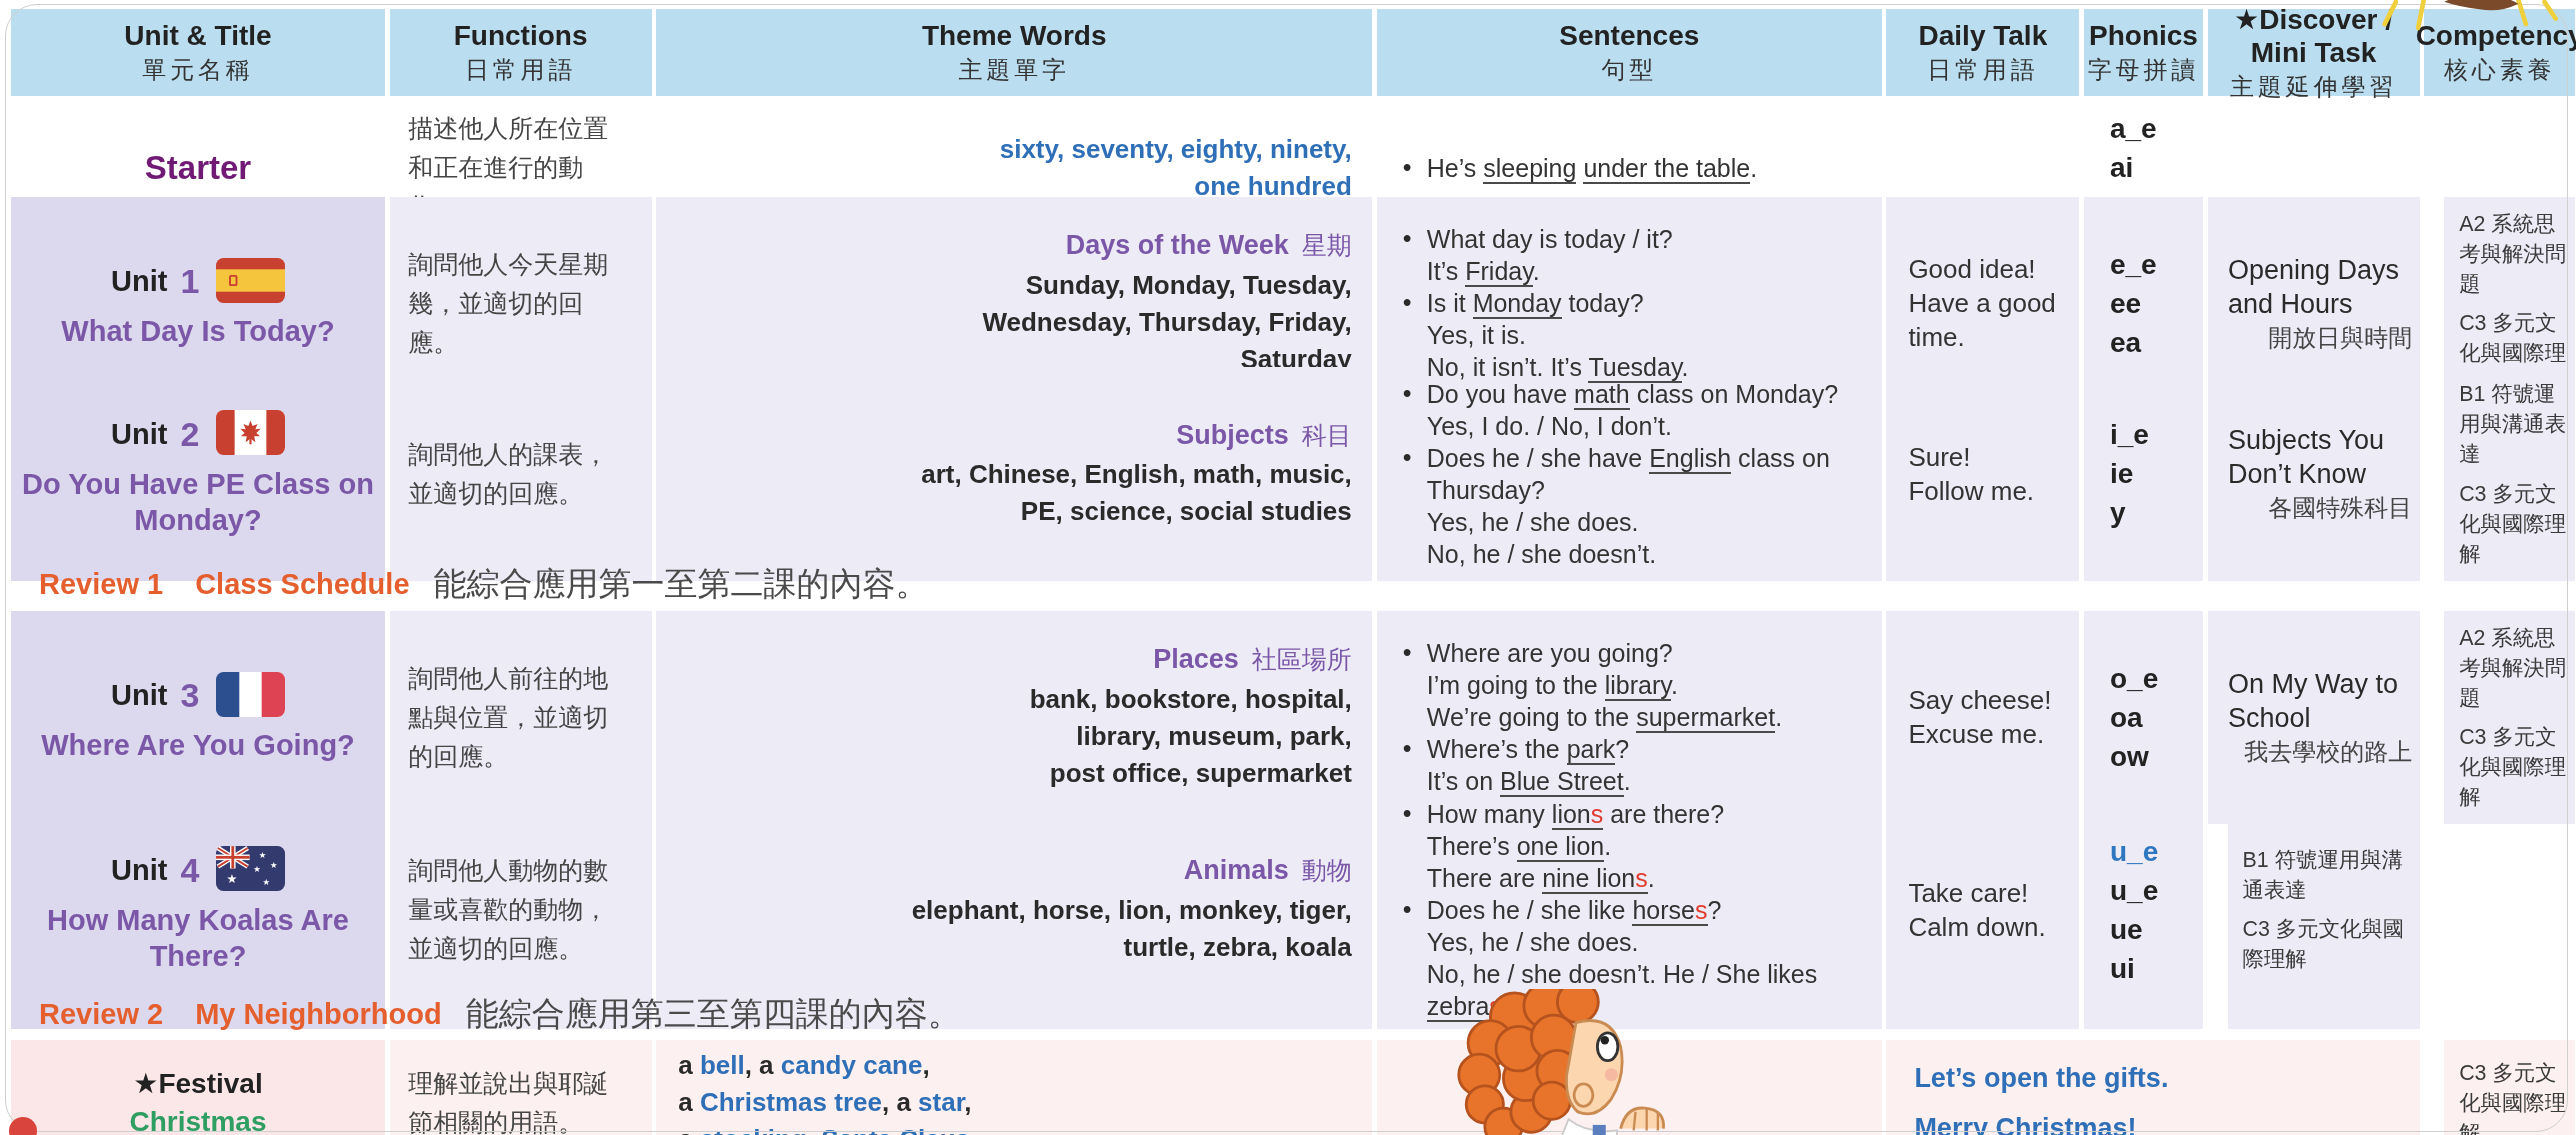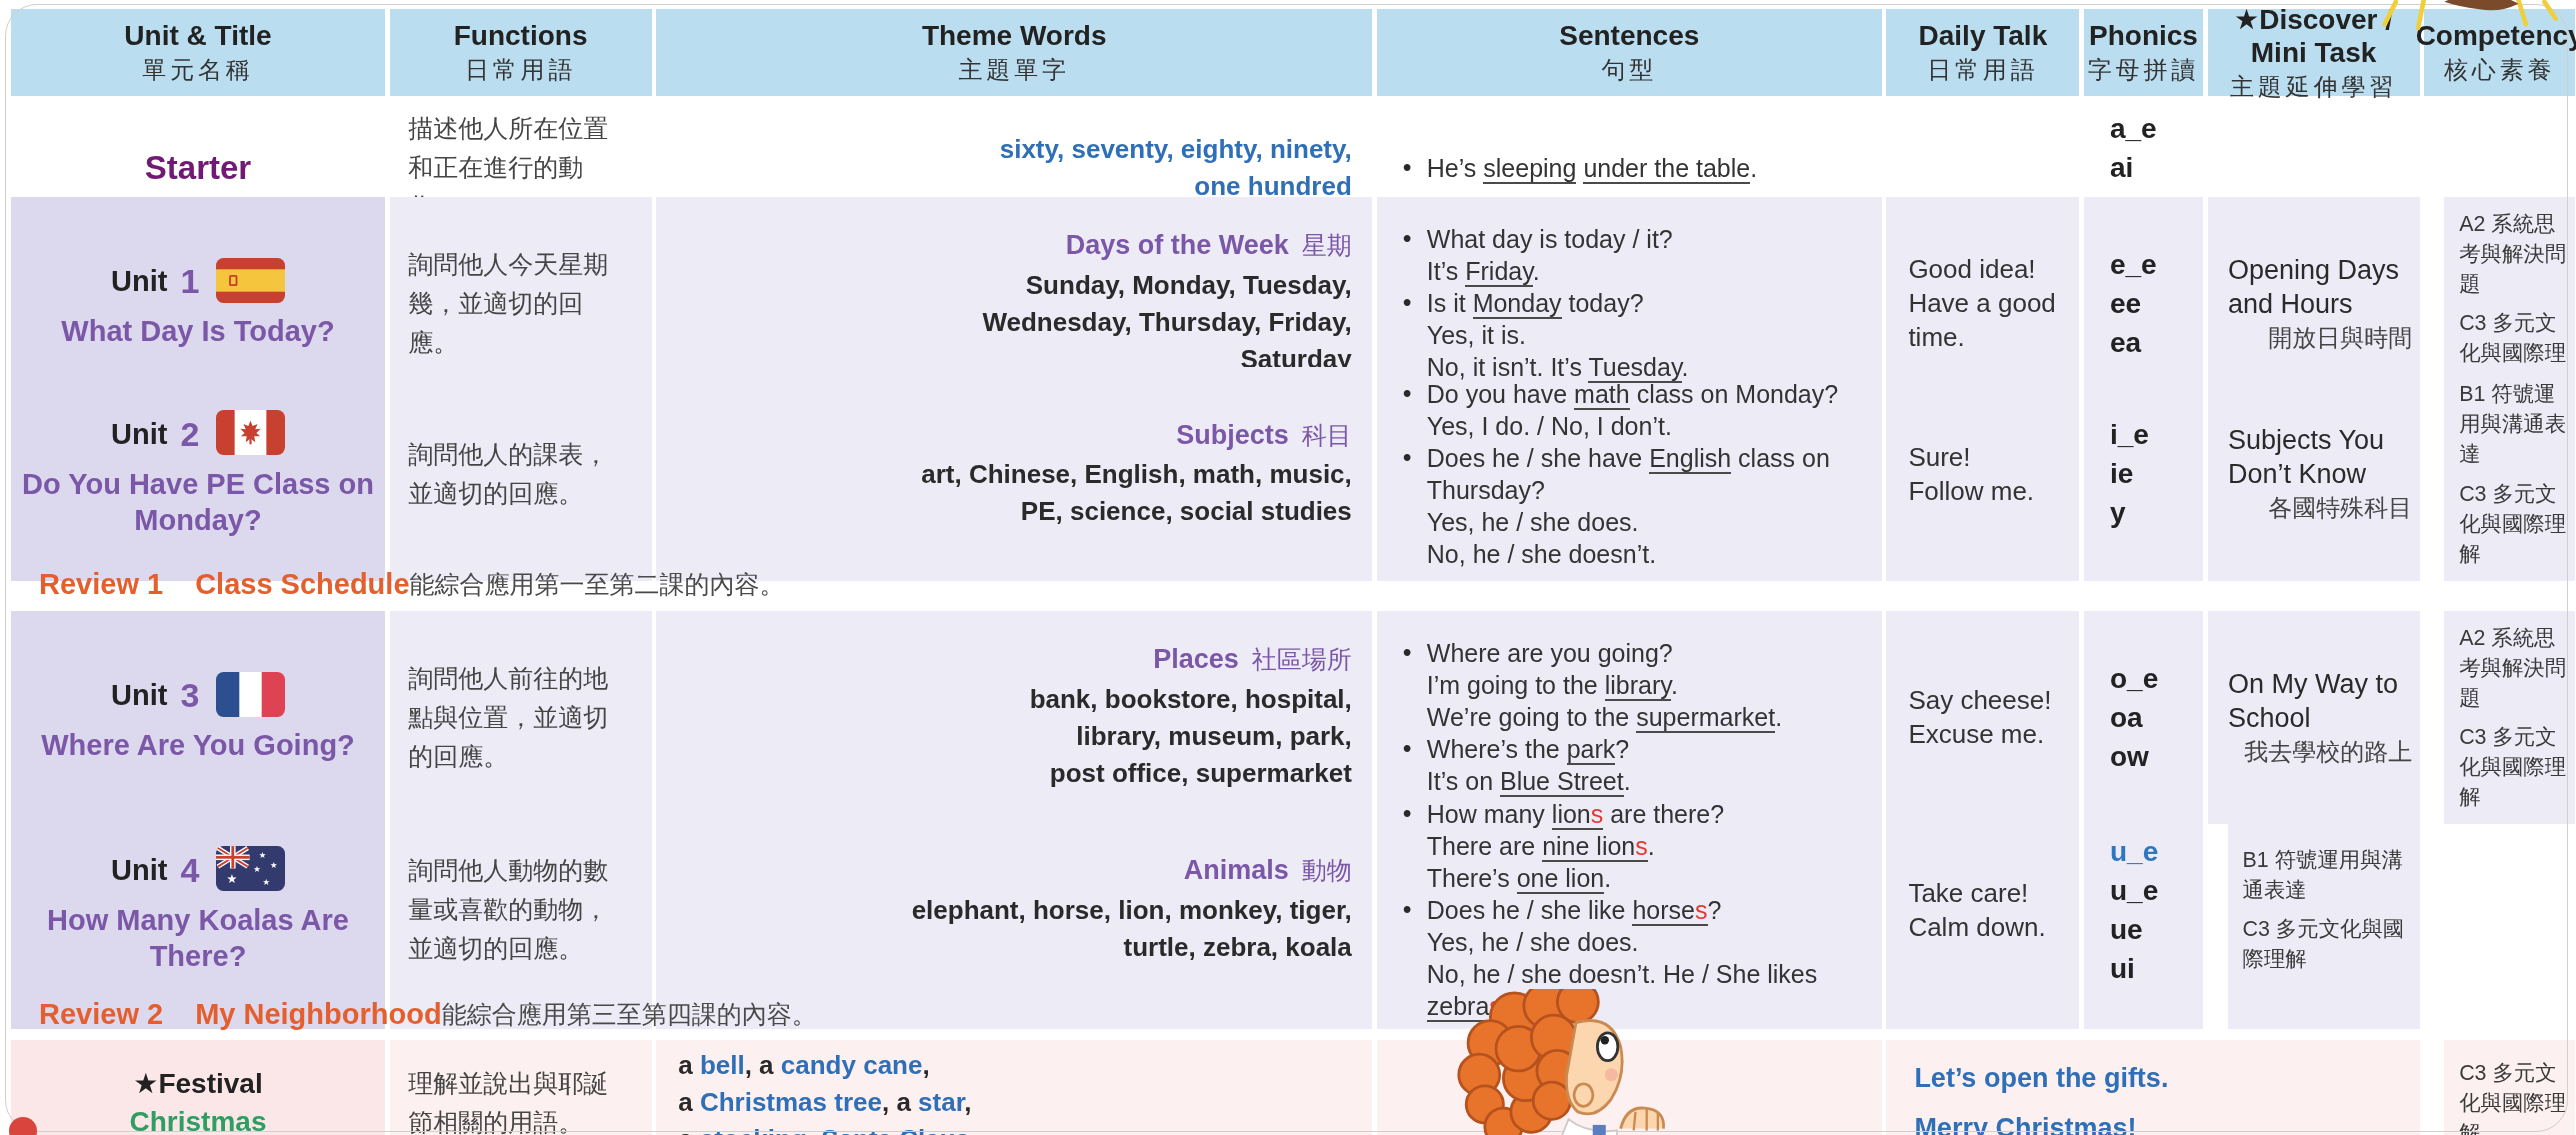--- a/index.html
+++ b/index.html
@@ -62,21 +62,21 @@
   .disc{padding:7.4px 7.4px 7.4px 20.4px;text-align:left;}
   .disc-en{font-size:27px;line-height:34px;color:#2a2a2a;}
   .disc-zh{font-size:24px;line-height:33px;color:#454545;text-align:right;}
   
   .comp{padding:7.4px 5.6px 7.4px 15px;text-align:left;margin-left:20px;}
   .comp-item{font-size:21.4px;line-height:30px;color:#3a3a3a;margin:4.6px 0;}
   
   .review{height:46px;display:flex;align-items:center;padding-left:28px;margin-bottom:3.7px;}
   .rev-label{font-weight:700;font-size:29px;color:#e45f2d;}
   .rev-title{font-weight:700;font-size:29px;color:#e45f2d;margin-left:32px;}
-  .rev-note{font-size:25px;color:#4a4a4a;}
+  .rev-note{font-size:33px;color:#4a4a4a;margin-left:24px;}
   
   .fest-label{font-weight:700;font-size:28px;color:#222;}
   .fest-title{font-weight:700;font-size:28px;color:#2f9e63;margin-top:5.6px;}
   .greet{padding-left:28px;}
   .greet-line{font-weight:700;font-size:27px;line-height:50px;color:#2e6fb7;}
   
   .character{position:absolute;left:1429px;top:989px;z-index:6;}
   .corner-doodle{position:absolute;left:2379px;top:0px;z-index:6;}
   .page-dot{position:absolute;left:9.3px;top:1117px;width:28px;height:28px;border-radius:50%;background:#d9453c;z-index:7;}
 </style>
@@ -328,22 +328,22 @@
       <div class="unit-title">How Many Koalas Are There?</div>
     </div>
     <div class="cell func">詢問他人動物的數量或喜歡的動物，並適切的回應。</div>
     <div class="cell theme">
       <div class="theme-hd"><span>Animals</span><span class="zh">動物</span></div>
       <div class="theme-words">elephant, horse, lion, monkey, tiger,
 turtle, zebra, koala</div>
     </div>
     <div class="cell rich">
         <div class="rt-line bullet"><span>How many </span><span class="ul">lion</span><span class="ul red">s</span><span> are there?</span></div>
+        <div class="rt-line"><span>There’s </span><span class="ul">one lion</span><span>.</span></div>
         <div class="rt-line"><span>There are </span><span class="ul">nine lion</span><span class="ul red">s</span><span>.</span></div>
-        <div class="rt-line"><span>There’s </span><span class="ul">one lion</span><span>.</span></div>
         <div class="rt-line bullet"><span>Does he / she like </span><span class="ul">horse</span><span class="ul red">s</span><span>?</span></div>
         <div class="rt-line"><span>Yes, he / she does.</span></div>
         <div class="rt-line"><span>No, he / she doesn’t. He / She likes</span></div>
         <div class="rt-line"><span class="ul">zebra</span><span class="ul red">s</span><span>.</span></div>
       </div>
     <div class="cell talk">
         <div class="talk-line">Take care!</div>
         <div class="talk-line">Calm down.</div>
       </div>
     <div class="cell phon">

